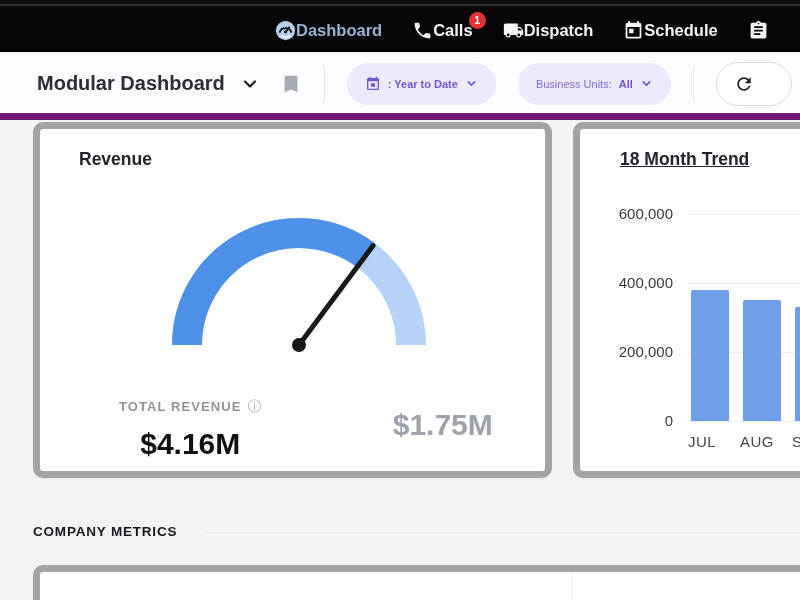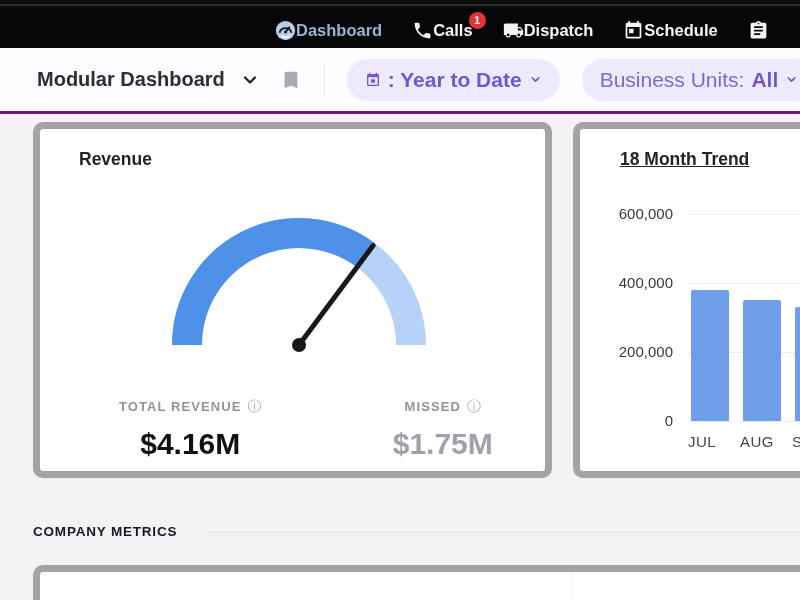--- a/index.html
+++ b/index.html
@@ -12,28 +12,28 @@
   .navbar{position:absolute;left:0;top:8px;width:800px;height:44px;background:#060608;
     display:flex;align-items:center;padding-left:275px;gap:30px;box-sizing:border-box;white-space:nowrap;}
   .nav-item{display:flex;align-items:center;color:#f3f4f6;font-weight:700;
     font-size:16.5px;position:relative;cursor:pointer;flex:0 0 auto;}
   .nav-item svg{width:21px;height:21px;fill:#f3f4f6;flex:0 0 auto;}
   .nav-item.active{color:#9cb4d4;}
   .badge{position:absolute;top:-8px;right:-13px;background:#e23434;color:#fff;font-size:10.5px;
     font-weight:700;width:17px;height:17px;border-radius:50%;display:flex;align-items:center;justify-content:center;}
 
   
-  .toolbar{position:absolute;left:0;top:48px;width:800px;height:66px;background:#fcfbfd;
-    border-bottom:3px solid #701a75;display:flex;align-items:center;padding-left:37px;box-sizing:border-box;white-space:nowrap;}
+  .toolbar{position:absolute;left:0;top:54px;width:800px;height:66px;background:#fcfbfd;
+    border-bottom:7px solid #701a75;display:flex;align-items:center;padding-left:37px;box-sizing:border-box;white-space:nowrap;}
   .tb-title-wrap{display:flex;align-items:center;gap:15px;cursor:pointer;}
   .tb-title{font-size:20px;font-weight:600;color:#2b2e36;}
   .bookmark{margin-left:20px;cursor:pointer;display:flex;}
   .vdiv{width:1px;height:34px;background:#e6e5e9;margin-left:22px;flex:0 0 auto;}
   .chip{display:flex;align-items:center;gap:7px;background:#edeafb;border-radius:21px;height:42px;
-    padding:0 18px;margin-left:22px;color:#7456d2;font-size:21px;font-weight:700;cursor:pointer;flex:0 0 auto;}
+    padding:0 18px;margin-left:22px;color:#7456d2;font-size:11px;font-weight:700;cursor:pointer;flex:0 0 auto;}
   .chip .light{font-weight:500;color:#8168d6;}
   .chip svg{flex:0 0 auto;}
   .refresh-btn{height:44px;min-width:76px;border:1.5px solid #dcdbe0;border-radius:22px;background:#fff;
     display:flex;align-items:center;padding-left:17px;margin-left:22px;box-sizing:border-box;cursor:pointer;flex:0 0 auto;}
 
   
   .card{position:absolute;background:#fff;border:7px solid #a3a3a3;border-radius:10px;
     box-shadow:0 1px 2px rgba(20,20,40,.05);box-sizing:border-box;}
   #revenue-card{left:33px;top:122px;width:519px;height:356px;}
   #trend-card{left:573px;top:122px;width:247px;height:356px;}
@@ -163,23 +163,20 @@
       <circle id="gauge-pivot" r="7" cx="140" cy="142" fill="#17181a"></circle>
     </svg>
     <div class="stats">
       <div class="stat">
         <div>
           <span class="stat-label">TOTAL REVENUE</span><span class="info-ic">ⓘ</span>
         </div>
         <div class="stat-value">$4.16M</div>
       </div>
       <div class="stat">
-        <div>
-          <span class="stat-label">MISSED</span><span class="info-ic">ⓘ</span>
-        </div>
         <div class="stat-value muted">$1.75M</div>
       </div>
     </div>
   </div>
 
   <div class="card" id="trend-card">
     <div class="card-title" style="left:40px;text-decoration:underline;">18 Month Trend</div>
     <div id="trend-chart">
         <div class="gridline" style="top: 292px;"></div>
         <div class="ytick" style="top: 283px;">0</div>

